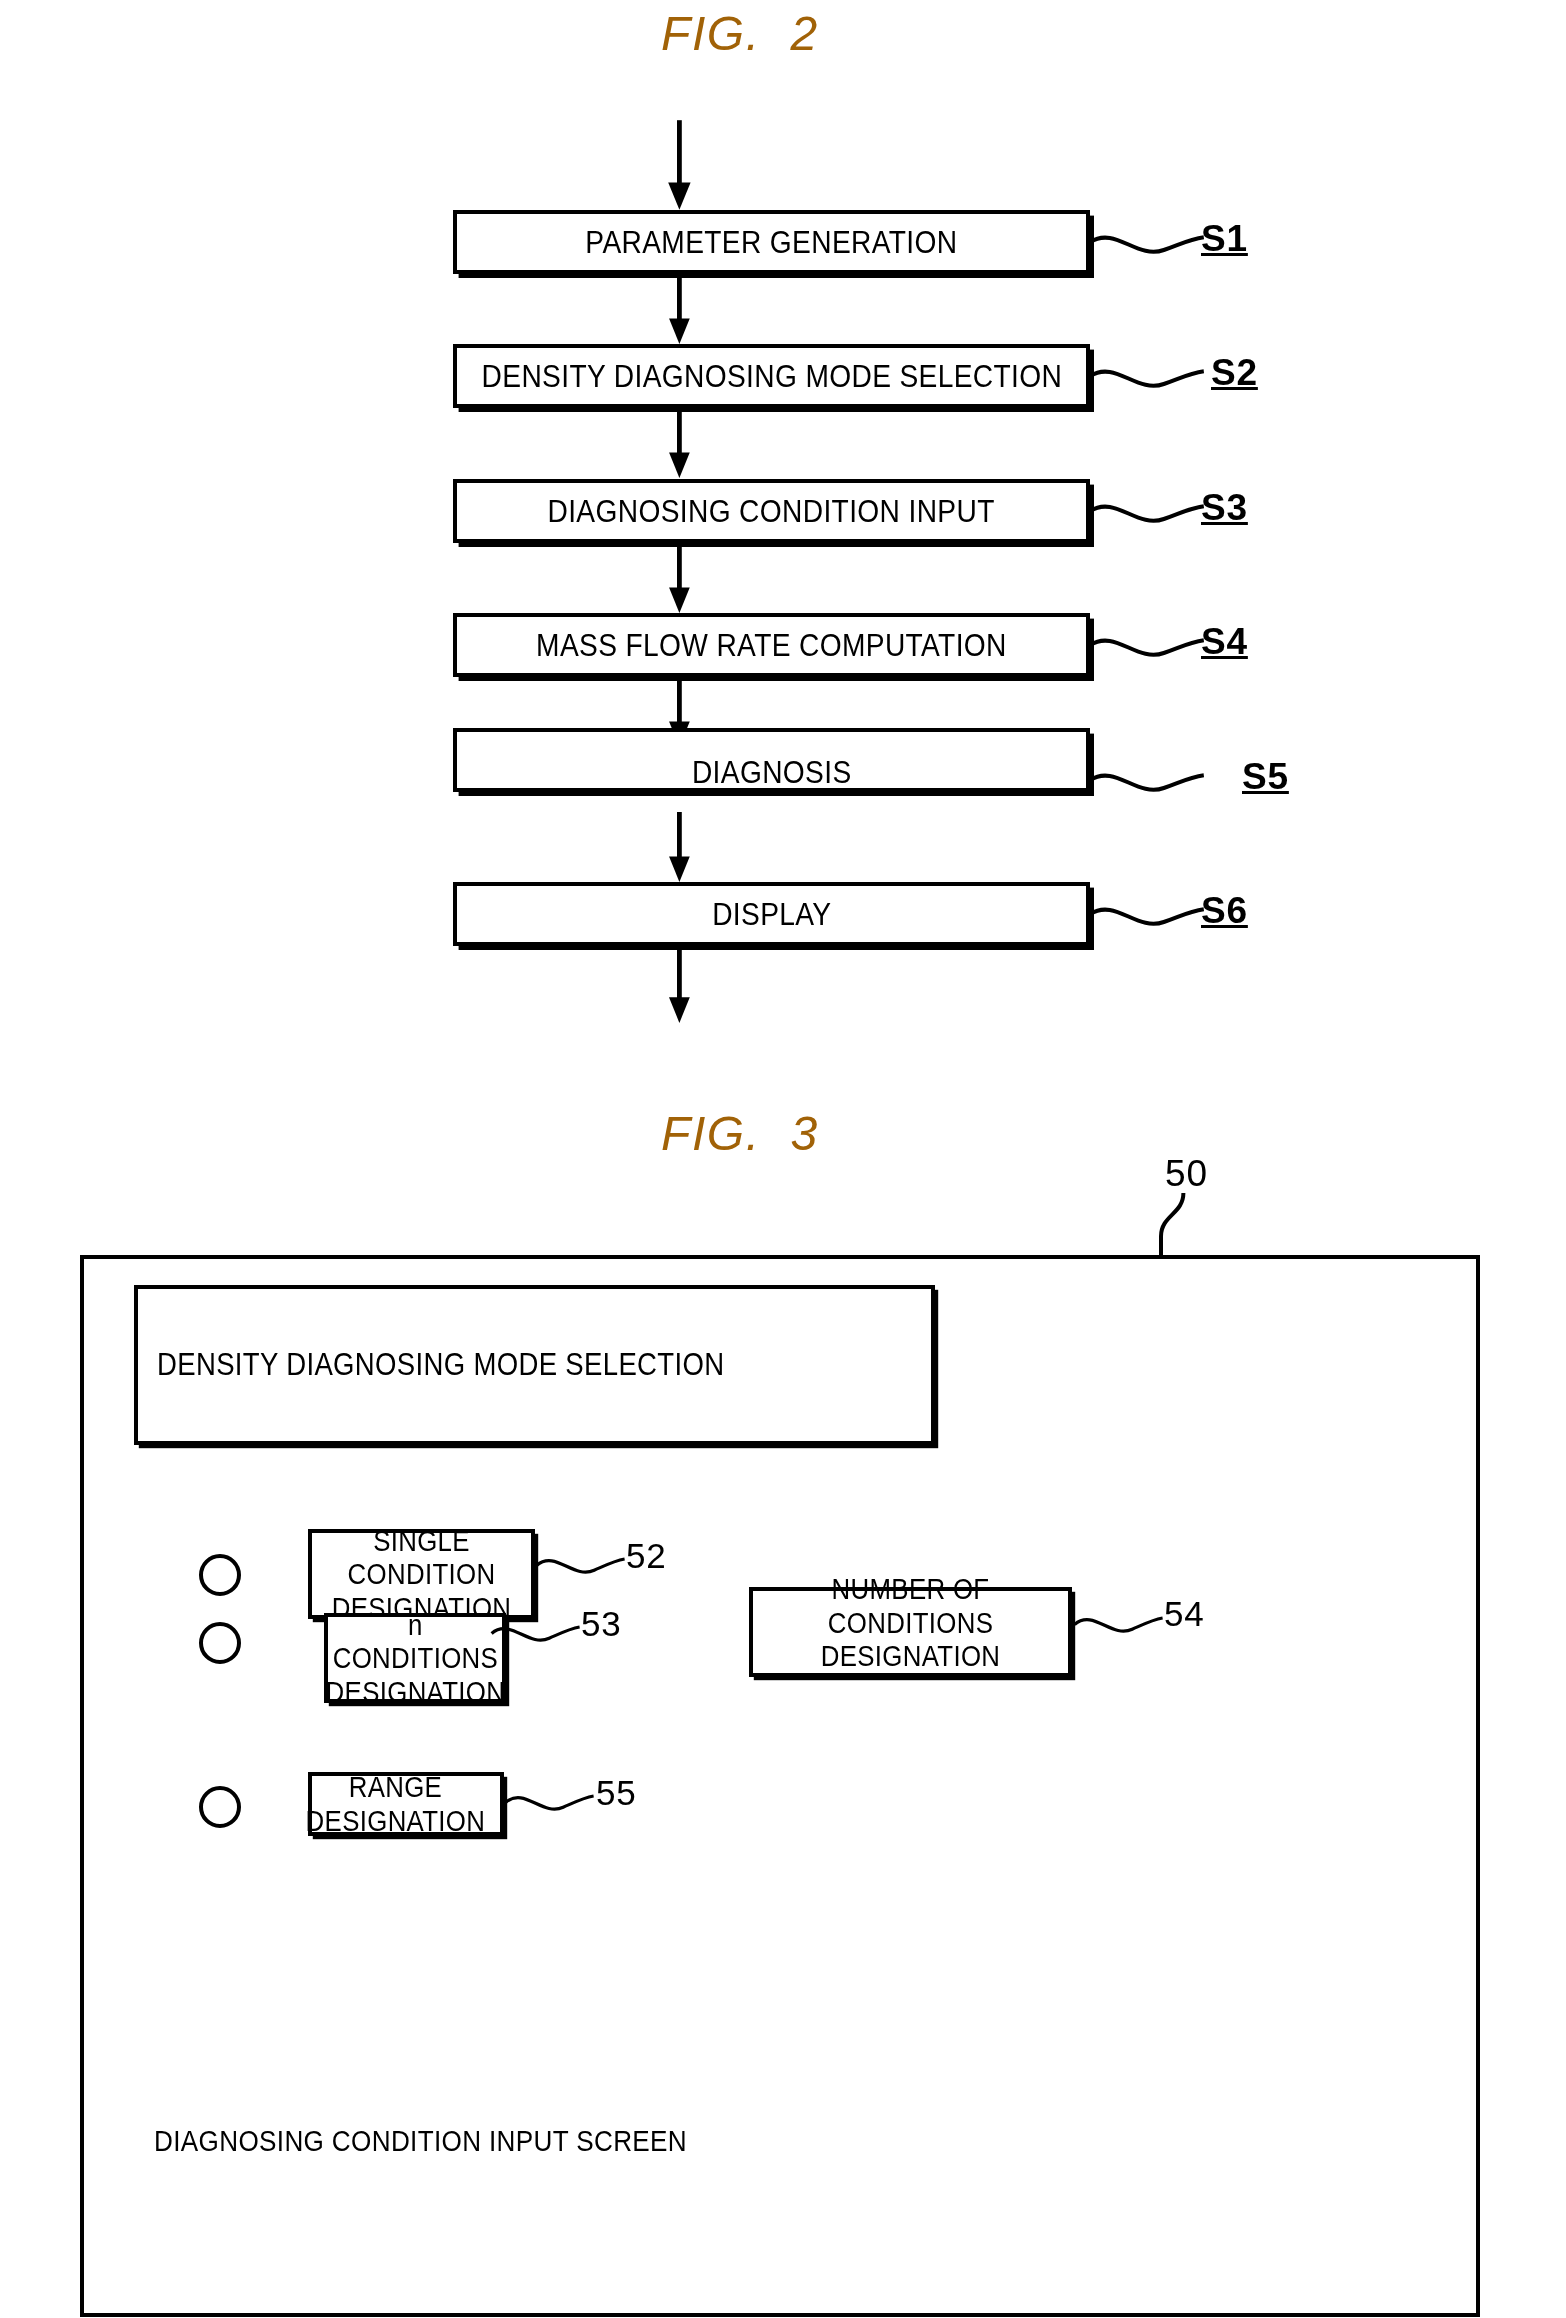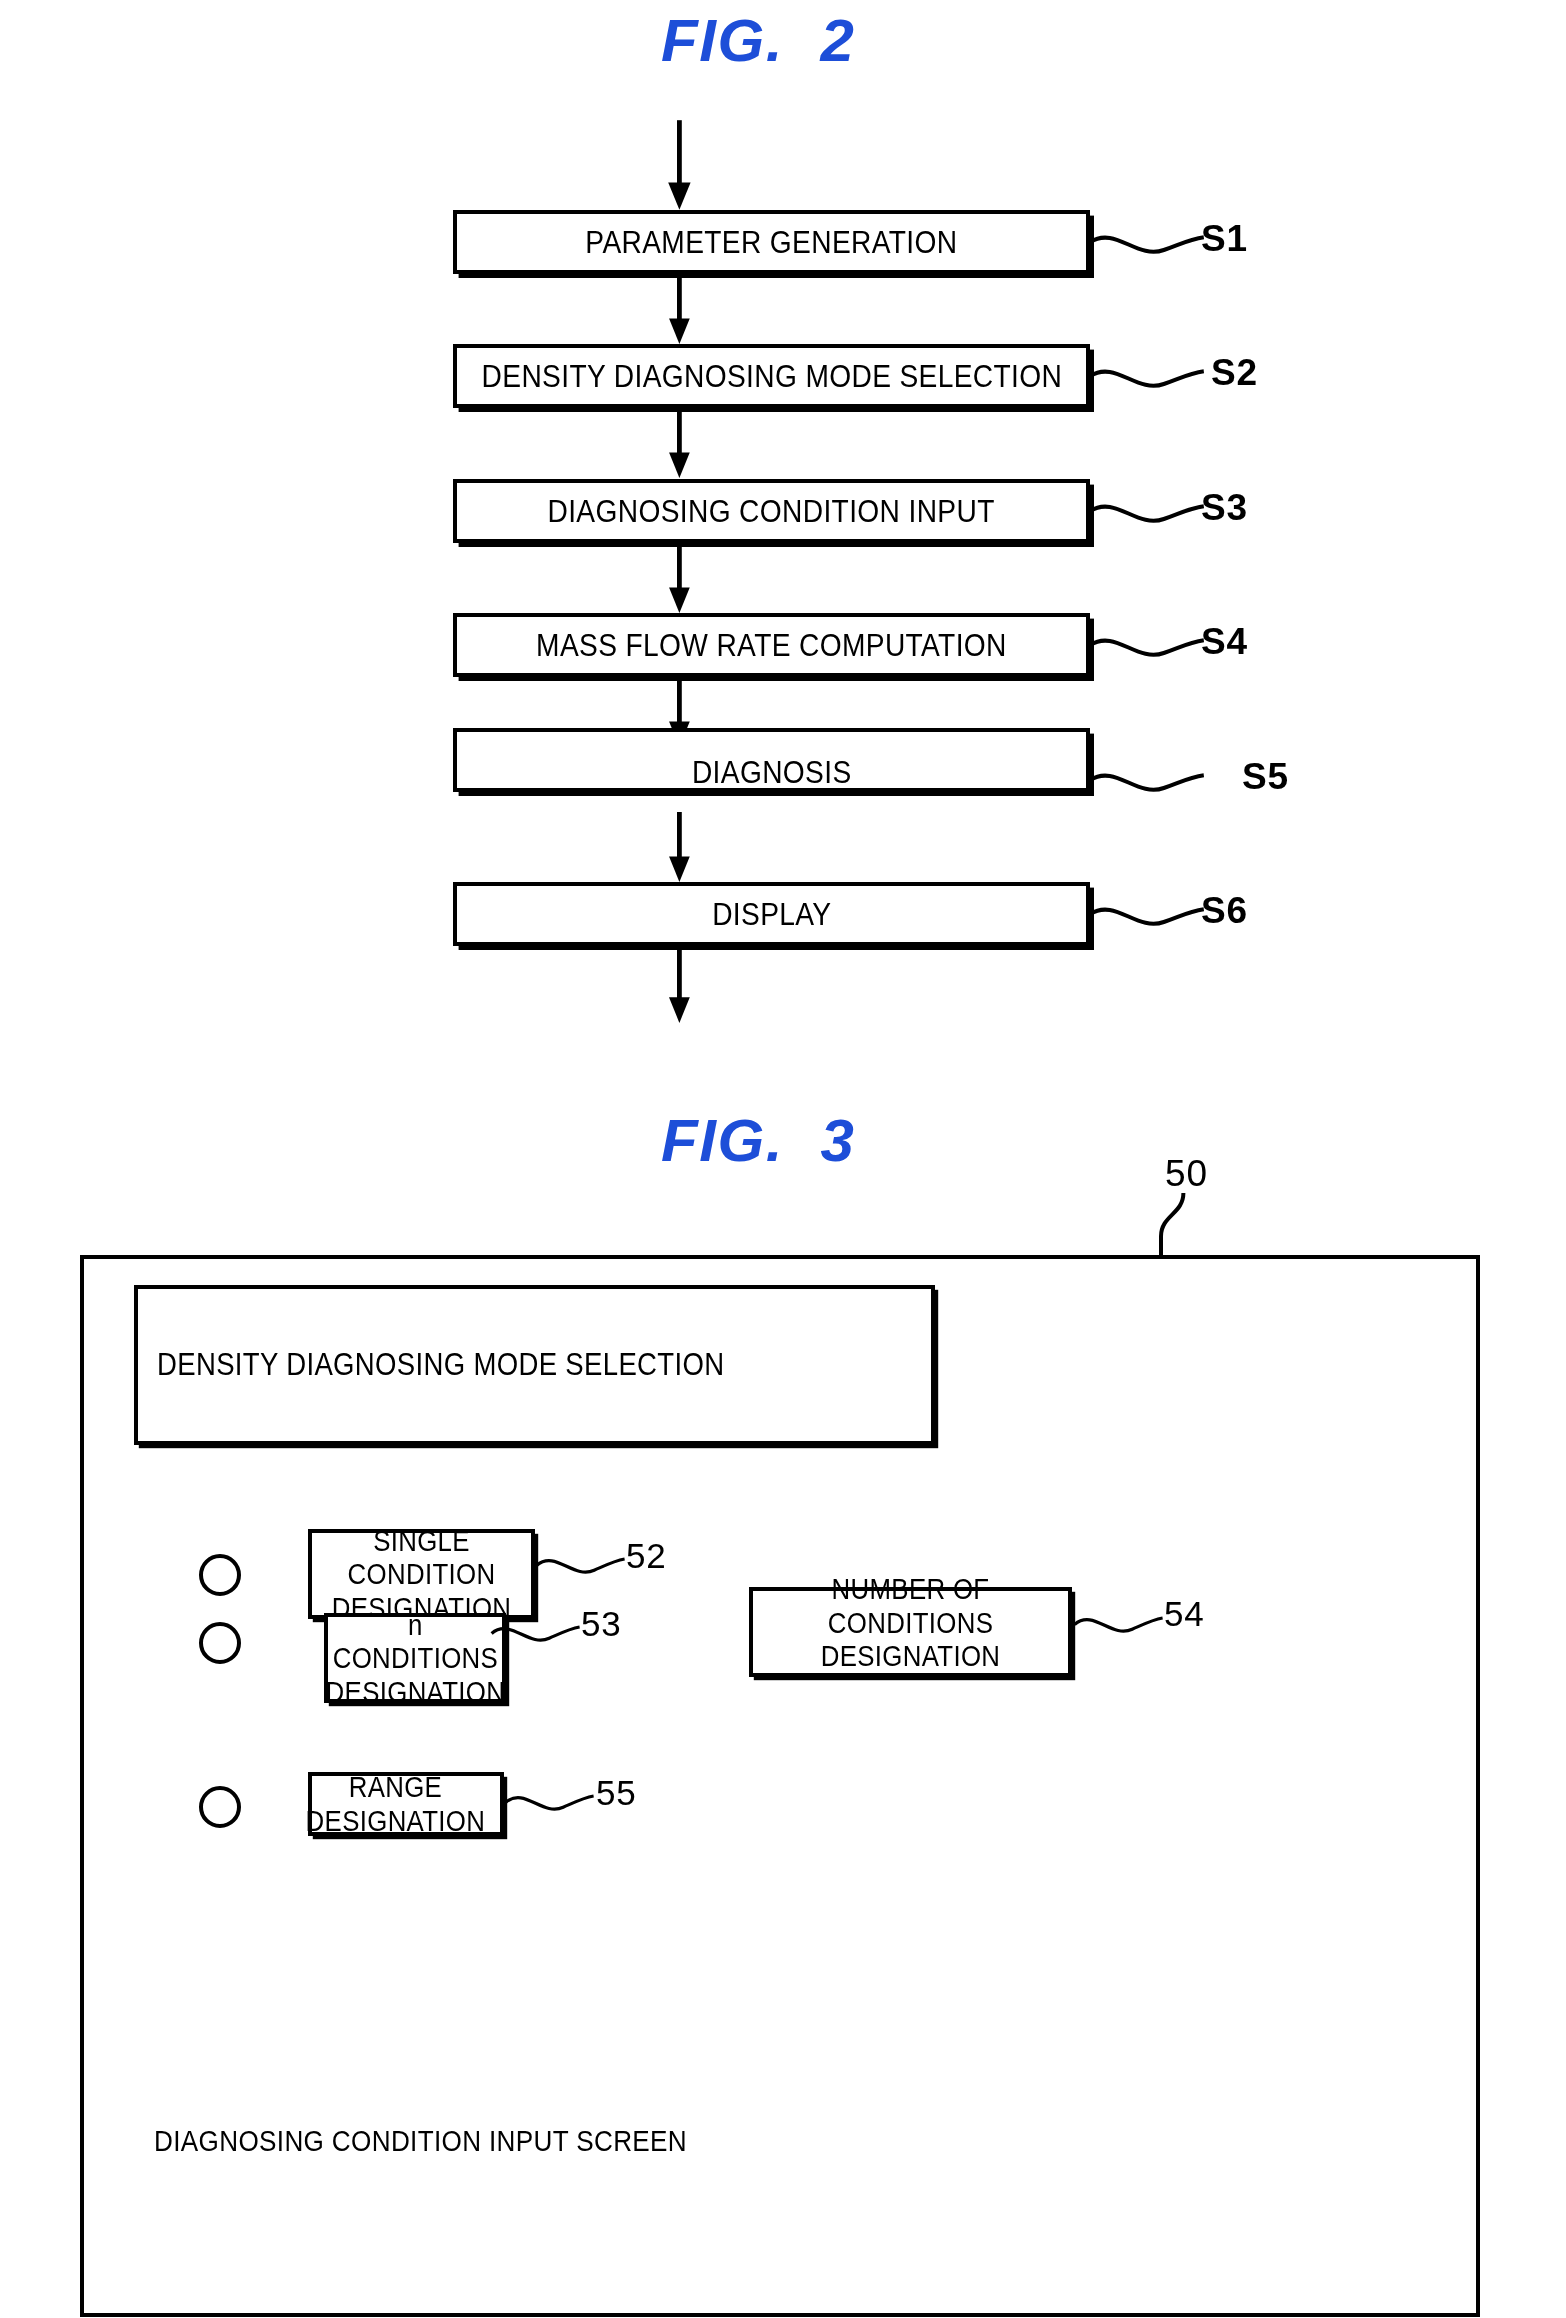--- a/index.html
+++ b/index.html
@@ -14,24 +14,24 @@
     font-family: "Liberation Sans", "DejaVu Sans", sans-serif;
     color: #000000;
     overflow: hidden;
   }
 
   
   .abs { position: absolute; }
 
   .fig-title {
     font-style: italic;
-    font-weight: bold;
-    font-size: 60px;
+    font-weight: normal;
+    font-size: 48px;
     letter-spacing: 1.6px;
-    color: #1d4ed8;
+    color: #a16207;
     white-space: pre;
   }
 
   
   .flow-box {
     position: absolute;
     box-sizing: border-box;
     border: 4px solid #000;
     background: #fff;
     display: flex;
@@ -47,20 +47,21 @@
     white-space: nowrap;
     line-height: 1;
   }
 
   .step-tag {
     position: absolute;
     font-size: 37px;
     font-weight: bold;
     letter-spacing: 0.8px;
     white-space: nowrap;
+    text-decoration: underline;
   }
 
   .conn, .lead, .screen-lead { position: absolute; overflow: visible; }
 
   
   .screen-frame {
     position: absolute;
     box-sizing: border-box;
     border: 4.8px solid #000;
     background: #fff;

